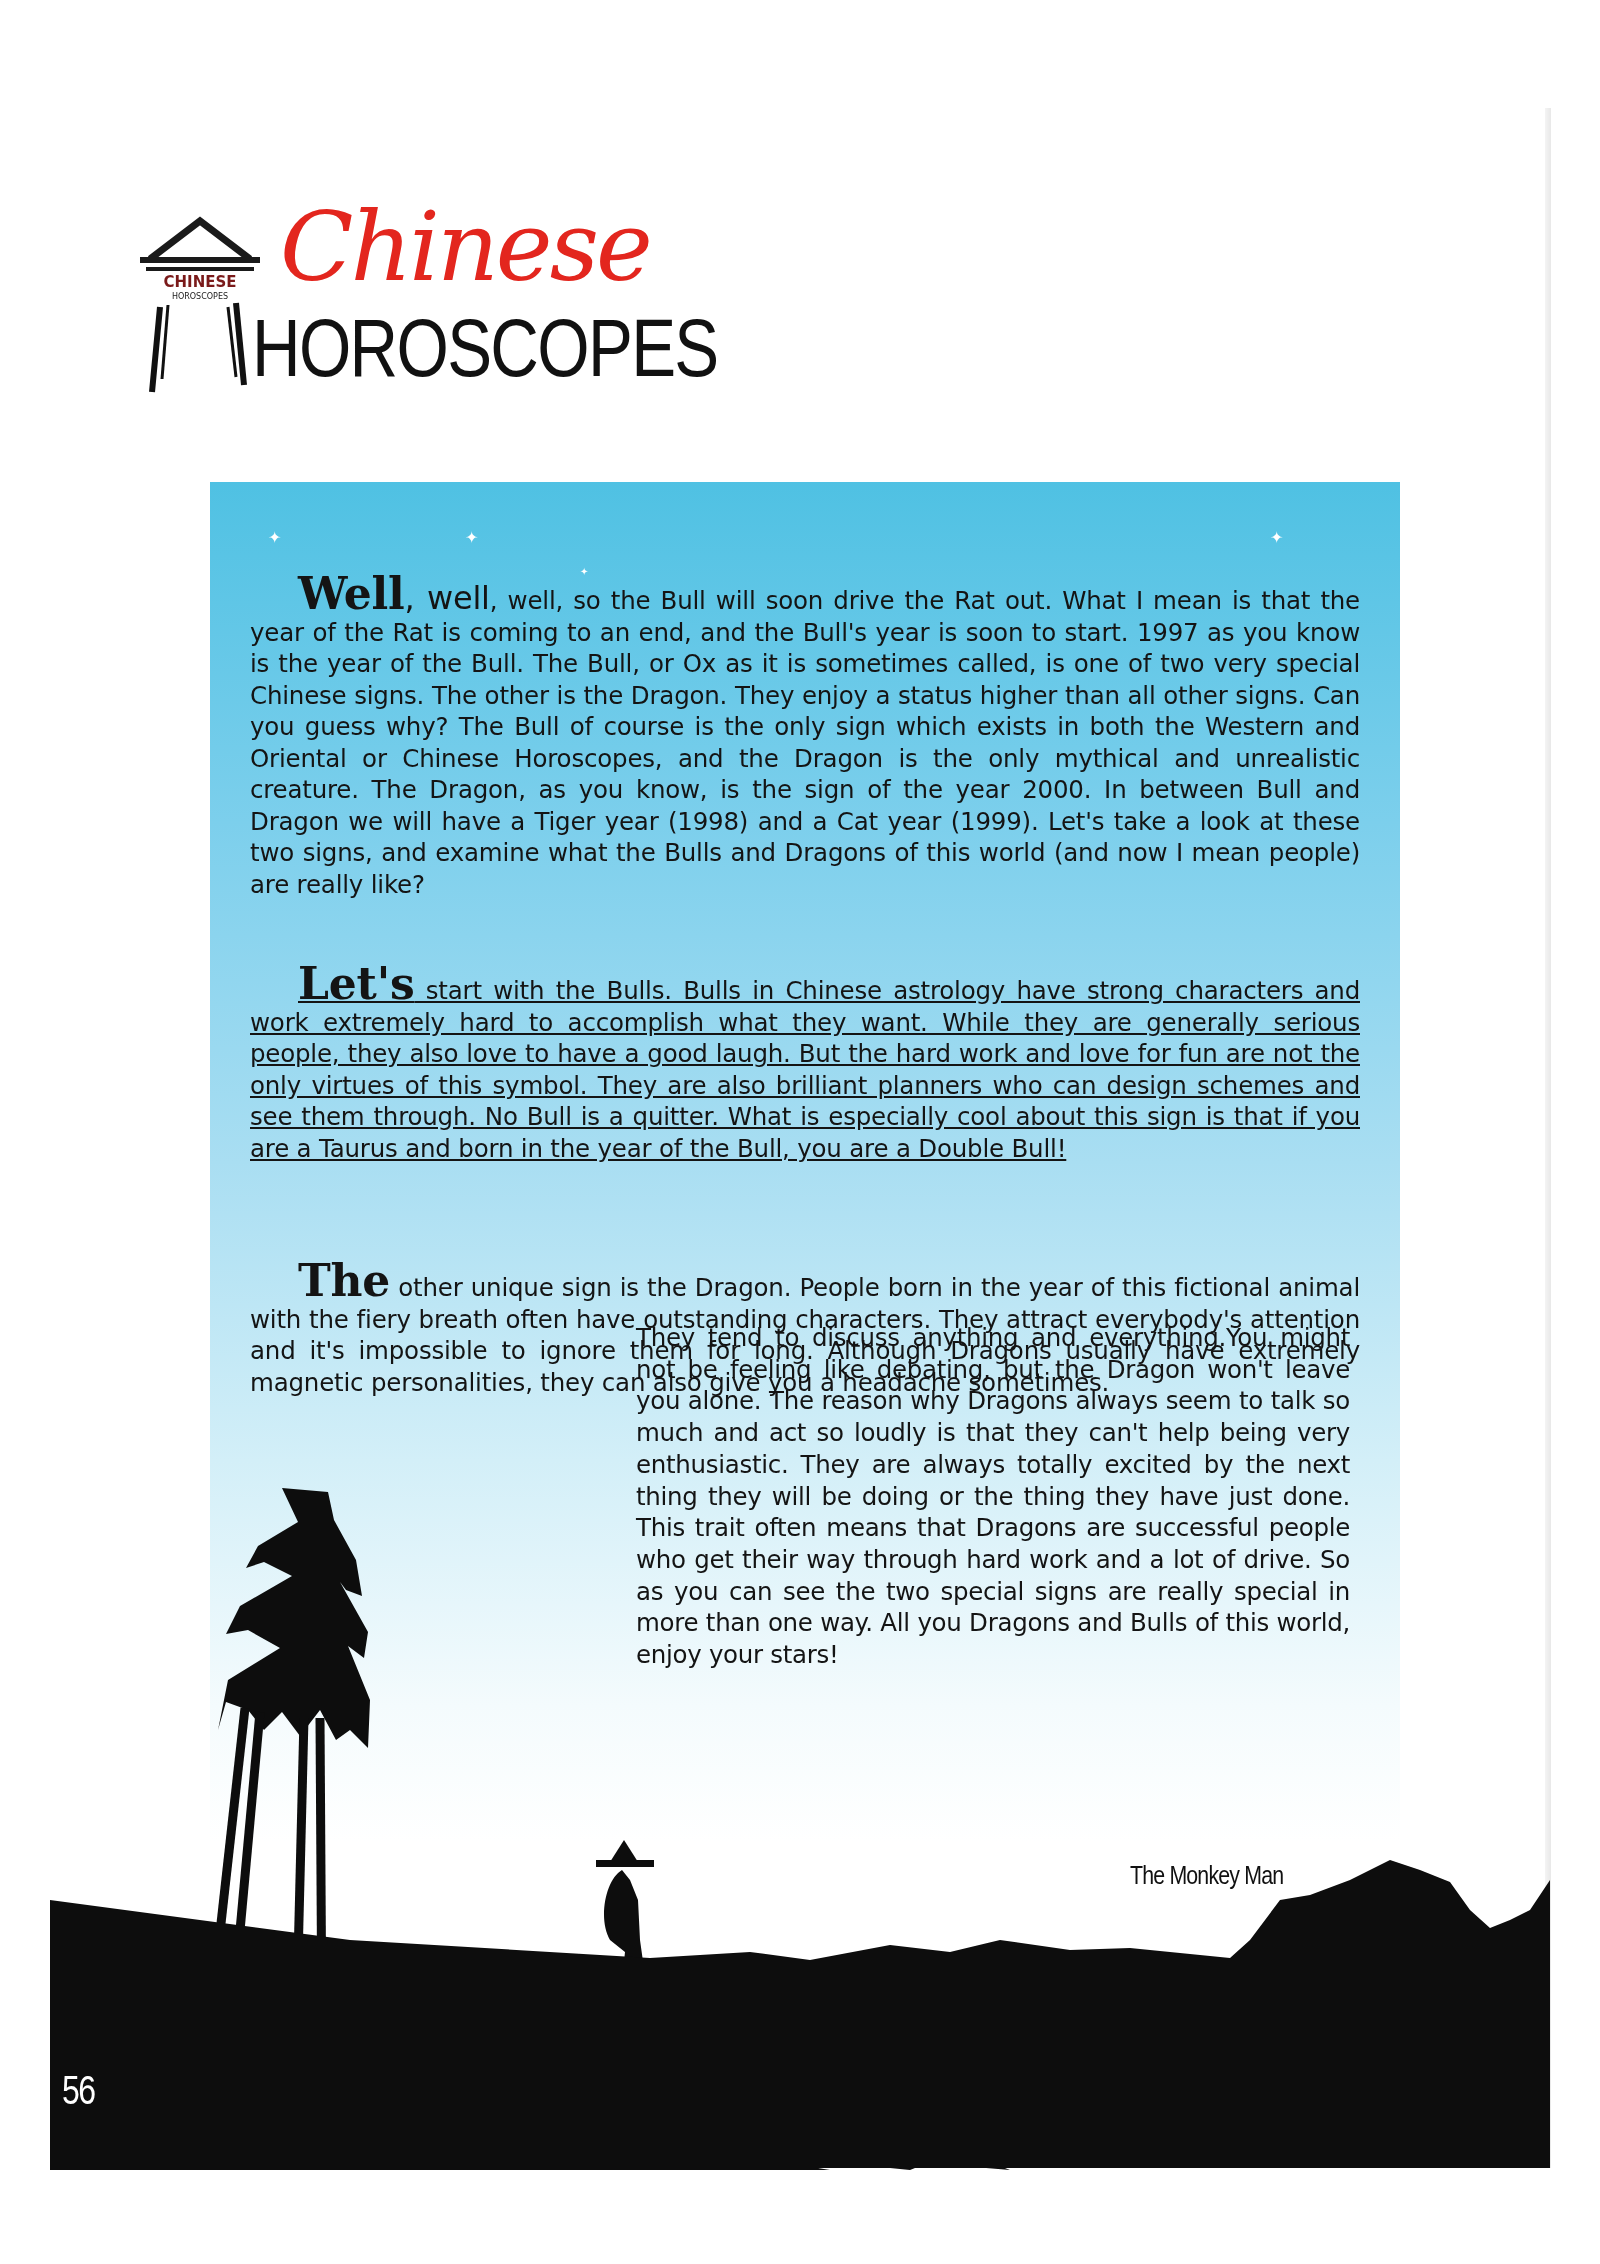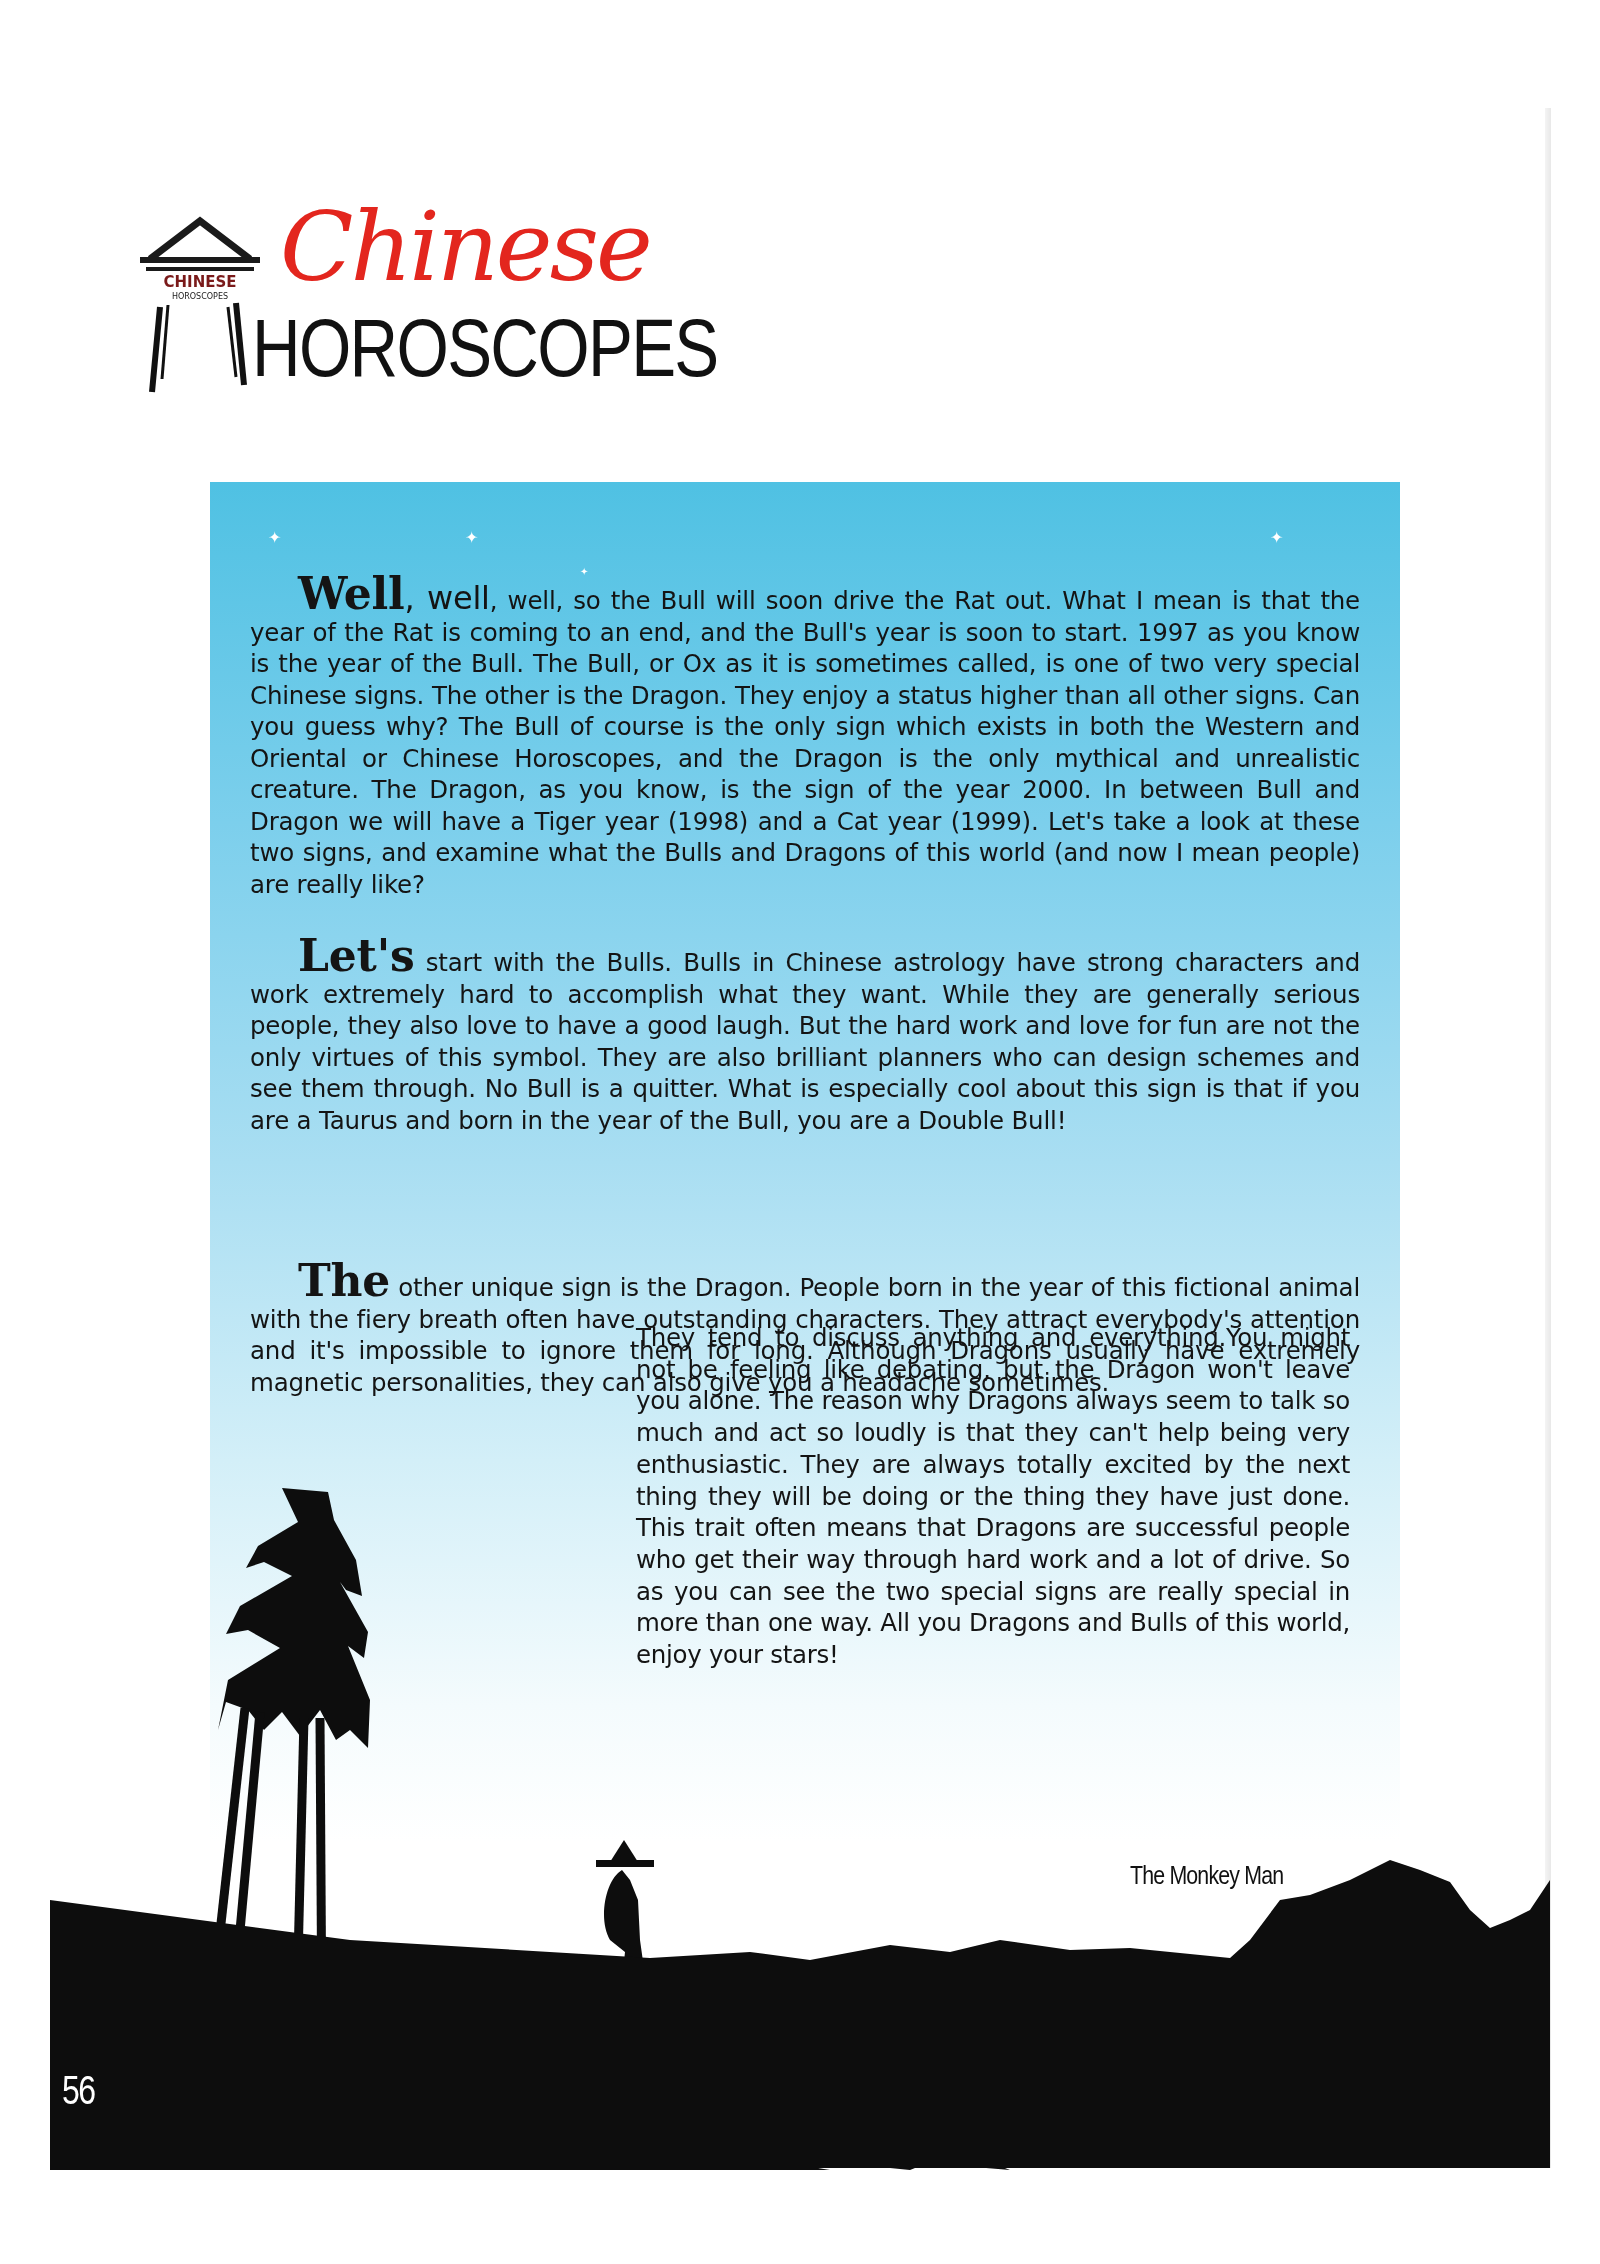--- a/index.html
+++ b/index.html
@@ -34,21 +34,21 @@
     background: linear-gradient(to bottom, #4fc1e3 0%, #7ccfec 25%, #a9def2 50%, #d3eff8 72%, #f4fbfd 90%, #ffffff 100%);
   }
   .star { position: absolute; color: #ffffff; font-size: 16px; line-height: 1; }
   .article {
     position: absolute; left: 250px; width: 1110px;
     font-family: "DejaVu Sans", sans-serif; font-size: 24.5px; line-height: 31.5px;
     color: #141414; text-align: justify; letter-spacing: -0.2px;
   }
   .dropcap { font-family: "DejaVu Serif", serif; font-weight: bold; font-size: 44px; }
   .p1 { top: 578px; }
-  .p2 { top: 940px; }
+  .p2 { top: 968px; text-decoration: underline; }
   .p3 { top: 1265px; }
   .p3-tail {
     position: absolute; left: 636px; top: 1322px; width: 714px;
     font-family: "DejaVu Sans", sans-serif; font-size: 24.5px; line-height: 31.7px;
     color: #141414; text-align: justify; letter-spacing: -0.3px;
   }
   .indent { display: inline-block; width: 48px; }
   .signature {
     position: absolute; left: 1130px; top: 1860px;
     font-family: "Liberation Sans", sans-serif; font-size: 26px; color: #111;

